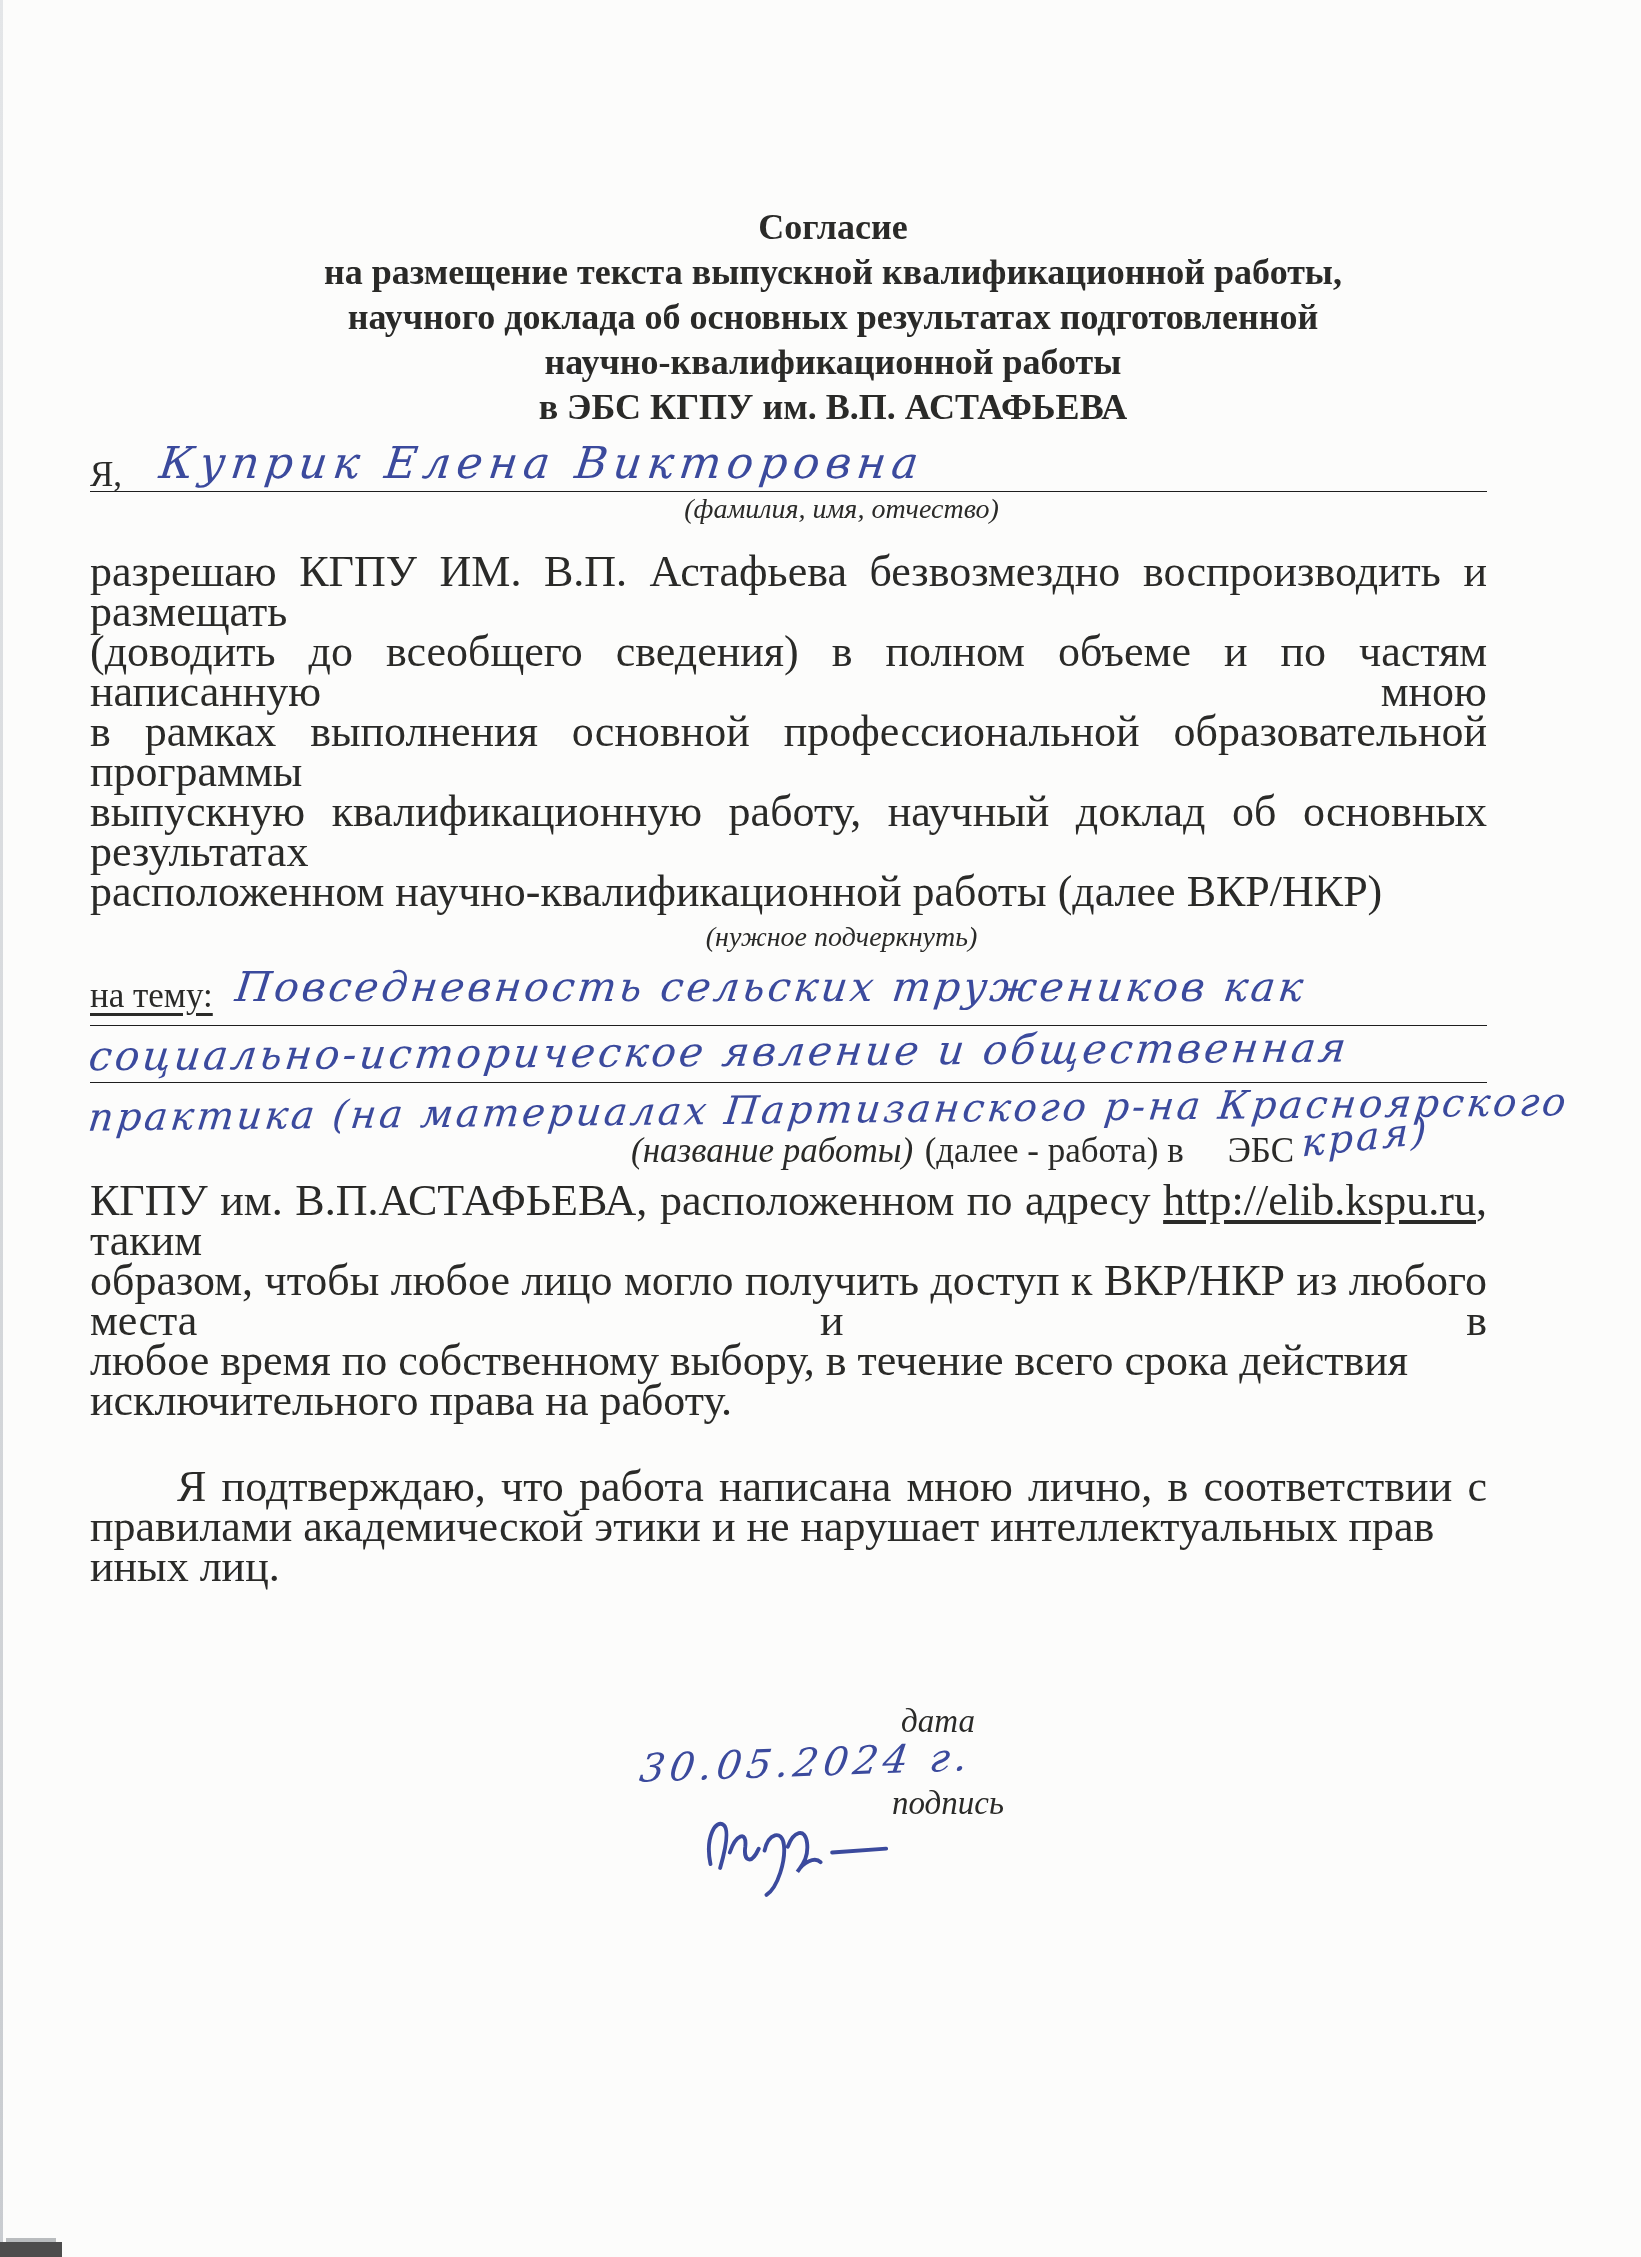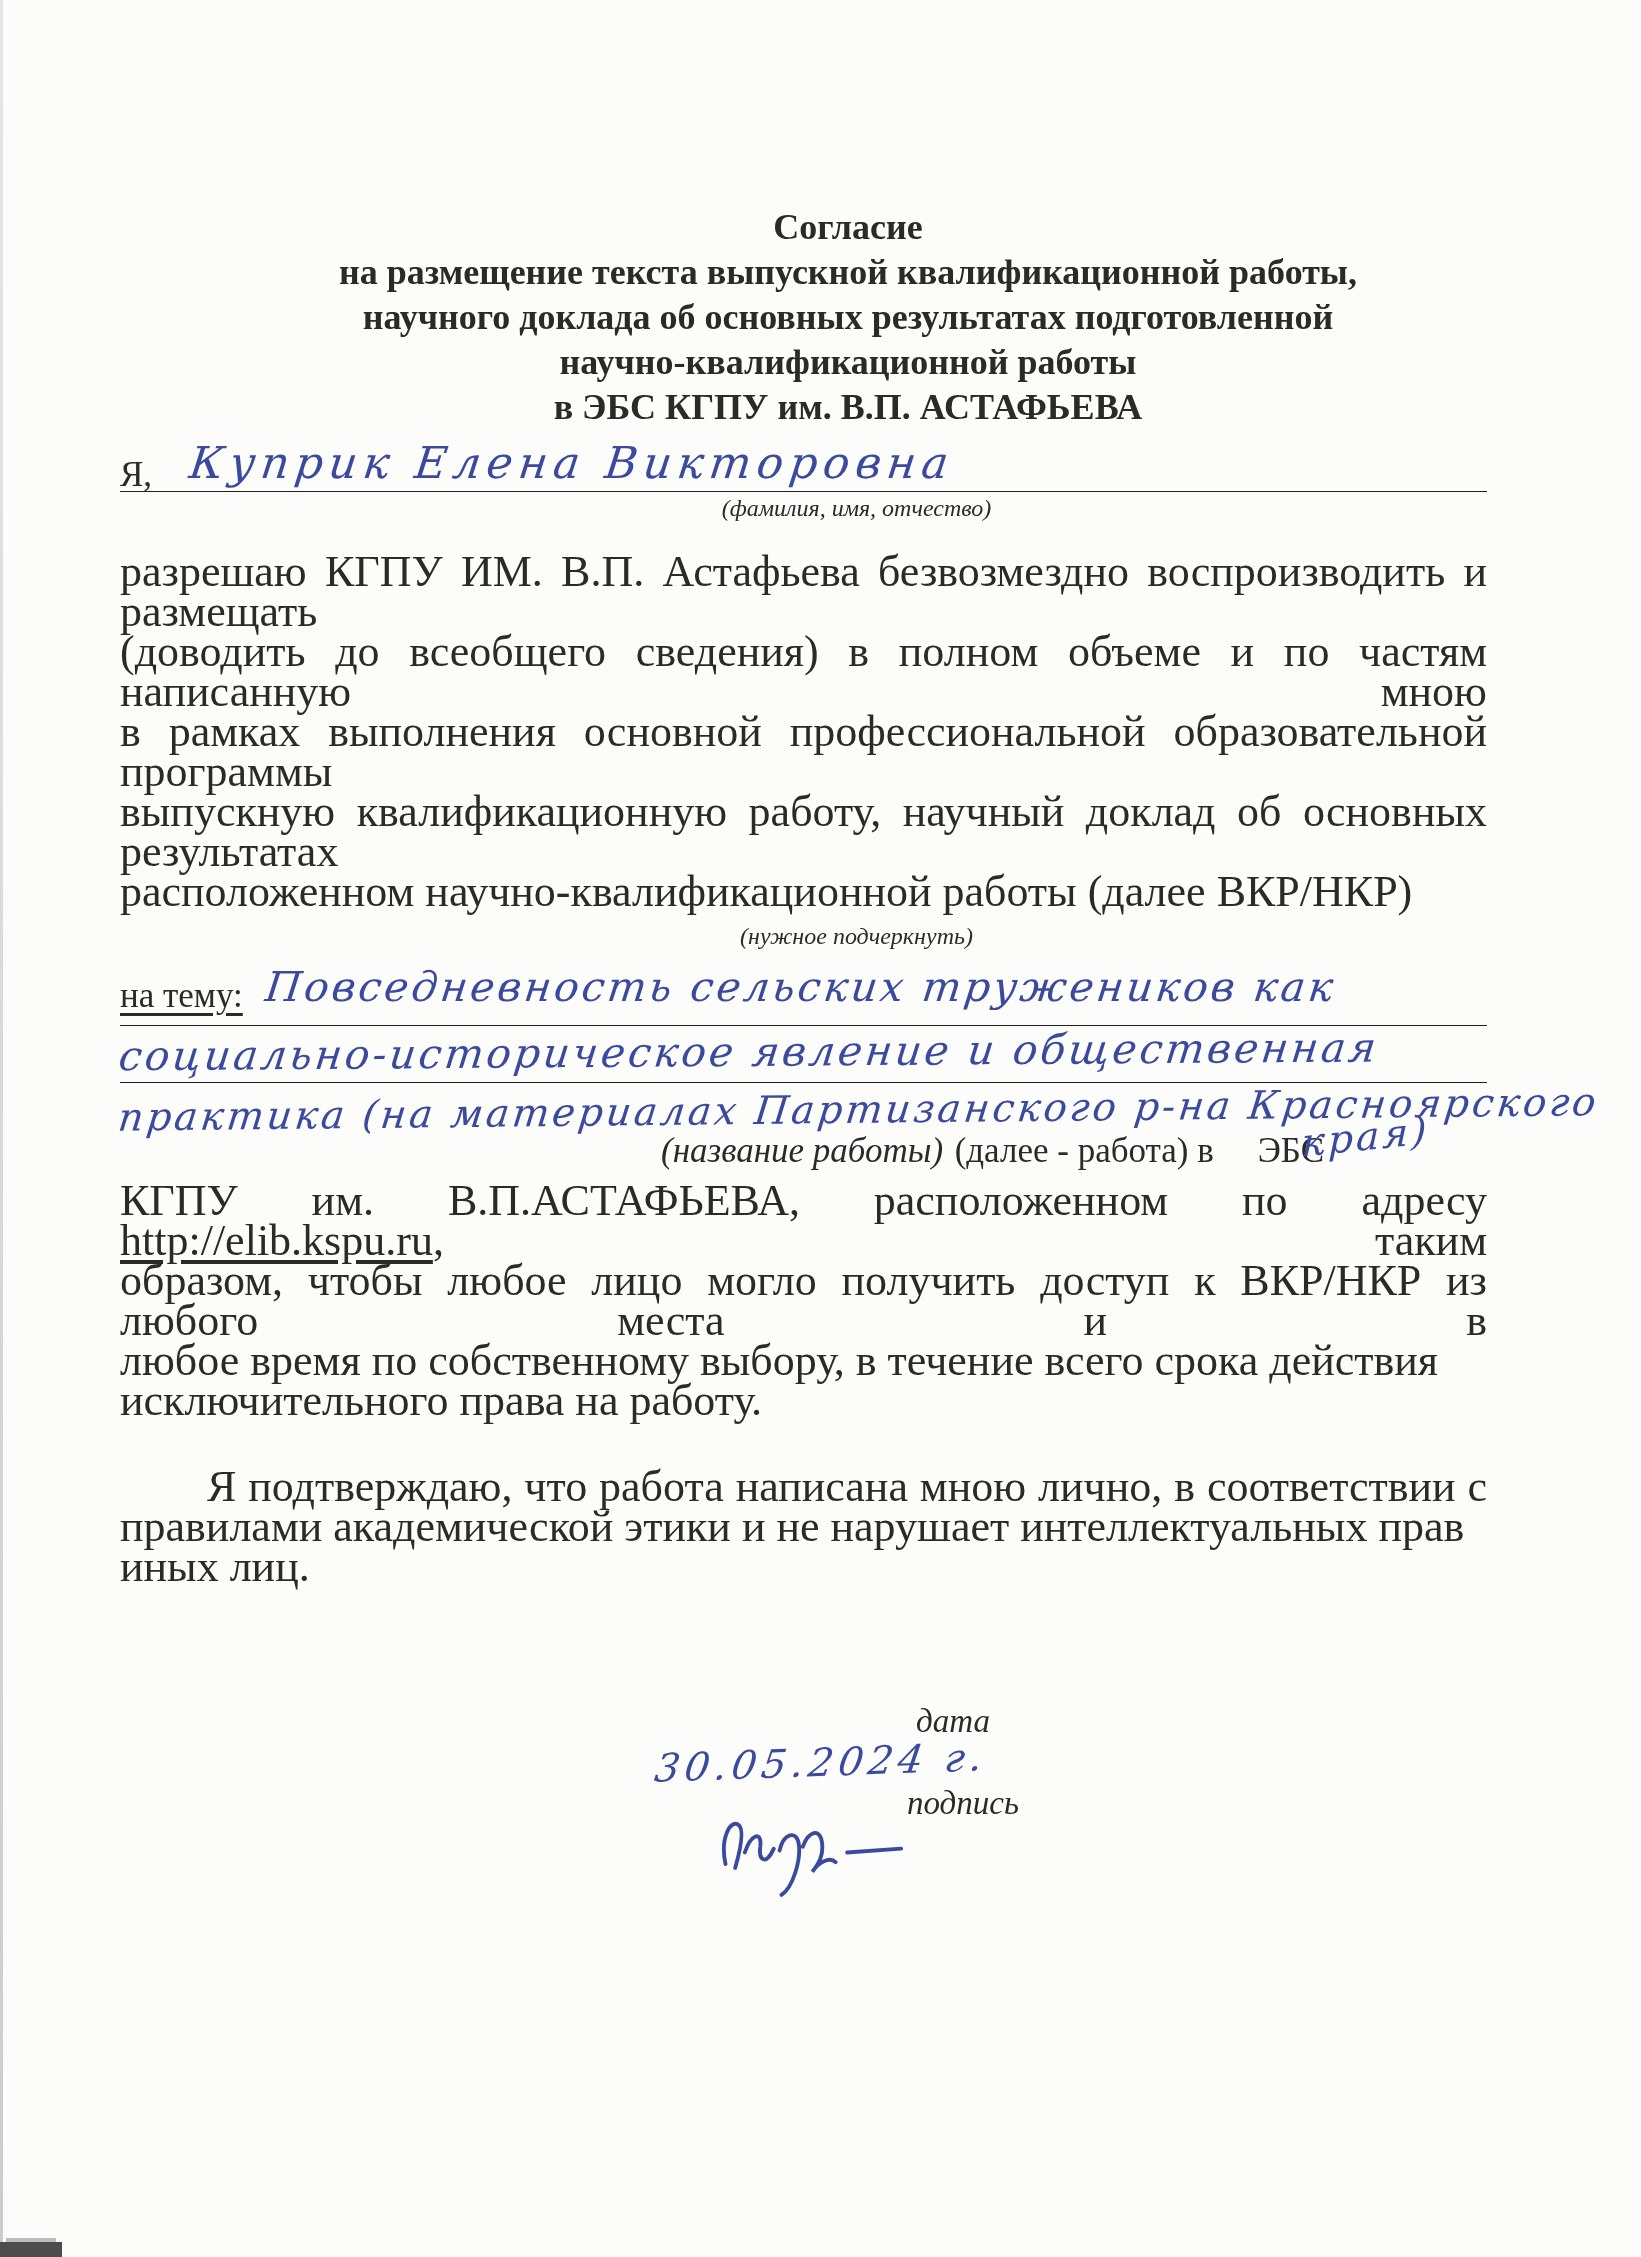--- a/index.html
+++ b/index.html
@@ -10,40 +10,40 @@
     background:#fcfcfb;
     overflow:hidden;
     font-family:"Liberation Serif", serif;
     color:#2a2a28;
   }
   
   .edge-line { position:absolute; left:0; top:0; width:2.9px; height:100%; background:linear-gradient(#e4e6e8, #c9ccd0); }
   .corner-block { position:absolute; left:0; bottom:0; width:62px; height:15.4px; background:#4d4d4d; }
   .corner-smudge { position:absolute; left:5.8px; bottom:13.5px; width:50px; height:5.8px; background:#b9bcbe; }
 
-  .doc { position:relative; padding:205px 154px 0 120px; }
+  .doc { position:relative; padding:205px 154px 0 90px; }
 
   .title-block { text-align:center; padding-left:89px; font-weight:bold; font-size:36px; line-height:45px; }
 
   .name-row {
     margin-top:15.4px; height:46px;
     border-bottom:1.9px solid #1e1e1e;
     white-space:nowrap;
   }
   .name-prefix { font-size:35px; }
   .hand {
     font-family:"DejaVu Serif", serif;
     font-style:italic;
     color:#3b4a9d;
     display:inline-block;
     transform:skewX(-7deg);
   }
   .name-hand { font-size:44px; margin-left:33px; letter-spacing:5.8px; transform:skewX(-7deg) translateY(-7.7px); }
 
-  .caption { font-size:24px; line-height:33px; text-align:center; padding-left:106px; }
+  .caption { font-size:28px; line-height:33px; text-align:center; padding-left:106px; }
   .italic { font-style:italic; }
 
   .para { margin-top:27px; font-size:44px; }
   .jl { line-height:40px; text-align:justify; text-align-last:justify; }
   .ll { line-height:40px; text-align:left; }
   .indent { text-indent:87px; }
   .u { text-decoration:underline; text-underline-offset:4.8px; }
 
   .note-caption { margin-top:5.8px; line-height:37px; }
 

